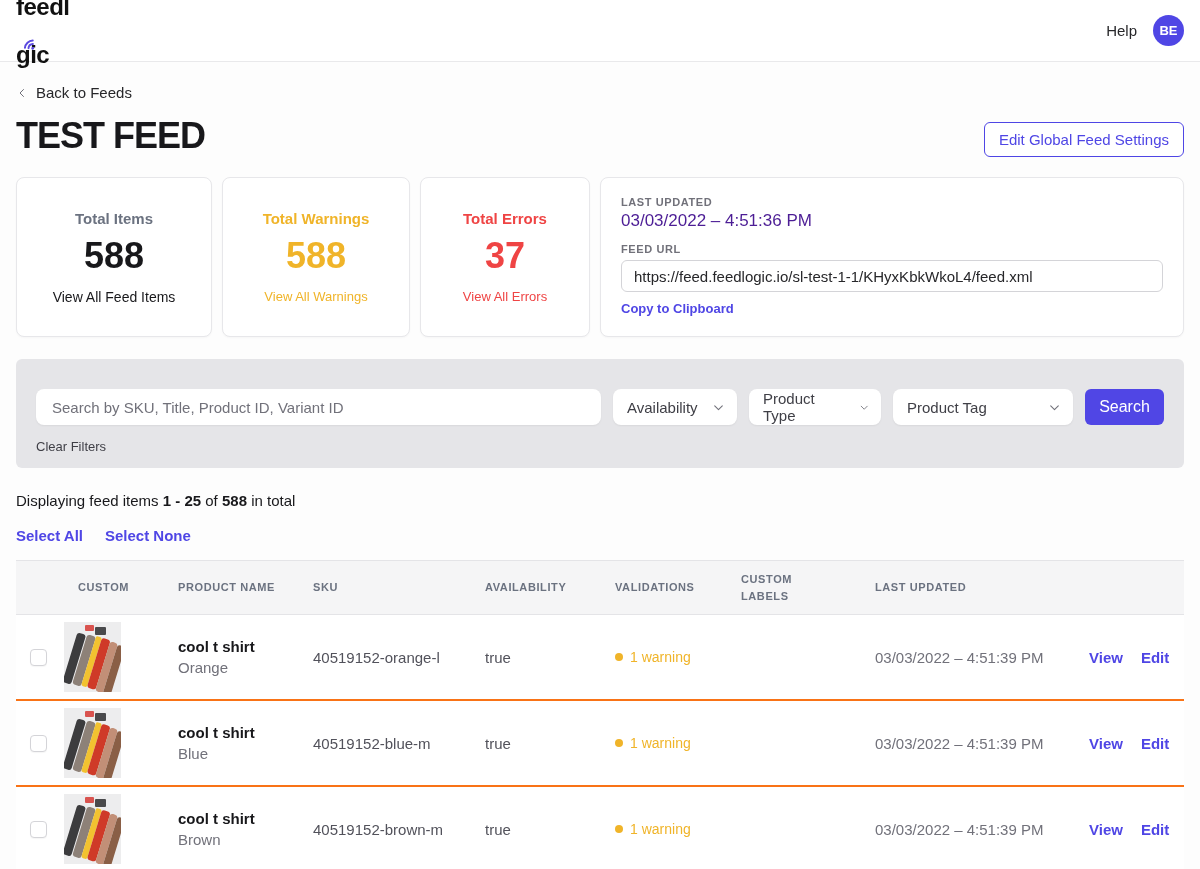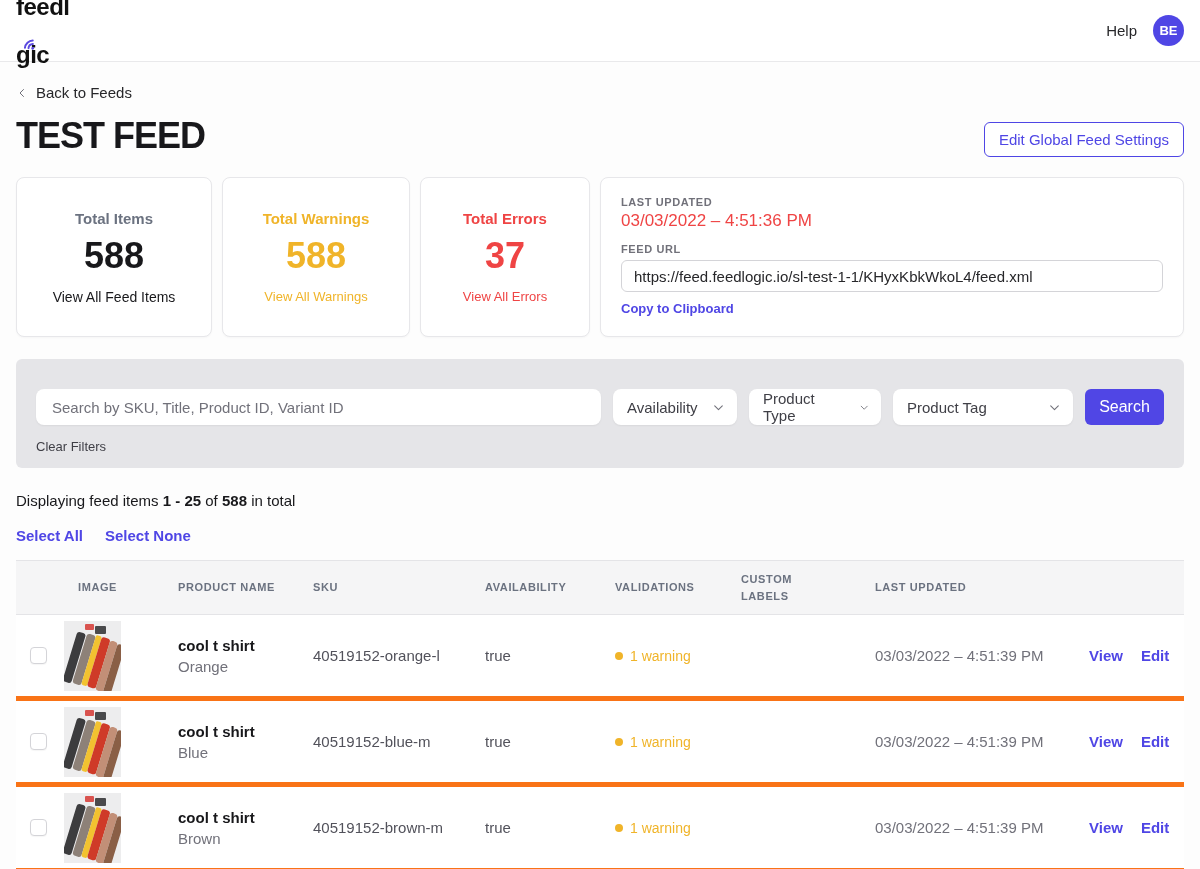--- a/index.html
+++ b/index.html
@@ -38,21 +38,21 @@
   .card .label { font-size:15px; color:#6b7280; font-weight:700; }
   .card .big   { font-size:36px; font-weight:800; margin:8px 0 12px; }
   .card .link  { font-size:13px; cursor:pointer; }
   .card.items .big { color:#18181b; } .card.items .link { color:#18181b; font-size:14px; }
   .card.warnings .label, .card.warnings .big, .card.warnings .link { color:#f0b429; }
   .card.errors .label,   .card.errors .big,   .card.errors .link   { color:#ef4444; }
 
   .feed-panel { flex:1; background:#fff; border:1px solid #e7e7ea; border-radius:8px;
     height:160px; padding:18px 20px; box-shadow:0 1px 2px rgba(0,0,0,0.03); }
   .small-label { font-size:11px; font-weight:700; letter-spacing:0.6px; color:#71717a; }
-  .last-updated-value { font-size:17px; color:#ef4444; margin:3px 0 12px; }
+  .last-updated-value { font-size:17px; color:#4c1d95; margin:3px 0 12px; }
   .feed-url-input { width:100%; height:32px; margin-top:5px; border:1px solid #d4d4d8;
     border-radius:6px; padding:8px 12px; font-size:15px; color:#27272a;
     font-family:"Liberation Sans", sans-serif; background:#fff; }
   .copy-link { display:inline-block; margin-top:9px; font-size:13px; color:#4f46e5;
     font-weight:700; cursor:pointer; }
 
   
   .filterbar { margin-top:22px; background:#e5e5e8; border-radius:6px; padding:30px 20px 14px; }
   .filter-row { display:flex; gap:12px; }
   .search-input { flex:1; height:36px; border:none; border-radius:8px; padding:0 16px;
@@ -75,21 +75,21 @@
   .select-links span { color:#4f46e5; font-weight:700; font-size:15px; cursor:pointer; }
 
   
   .table { margin-top:16px; border-top:1px solid #e4e4e7; }
   .tgrid { display:grid;
     grid-template-columns:48px 114px 135px 172px 130px 126px 134px 190px 1fr;
     align-items:center; }
   .thead { background:#f5f5f6; border-bottom:1px solid #e4e4e7; min-height:52px; }
   .th { font-size:11px; font-weight:700; letter-spacing:0.6px; color:#6b7280;
     padding:10px 14px 10px 0; line-height:1.5; }
-  .trow { min-height:86px; border-bottom:5px solid #f97316; background:#fff; }
+  .trow { min-height:86px; border-bottom:2px solid #f97316; background:#fff; }
   .checkbox { width:17px; height:17px; border:1px solid #d4d4d8; border-radius:4px;
     background:#fff; margin-left:14px; cursor:pointer; box-shadow:0 1px 1px rgba(0,0,0,0.04); }
   .prod-img { width:57px; height:70px; display:block; }
   .pname { font-size:15px; font-weight:700; color:#18181b; }
   .pvariant { font-size:15px; color:#71717a; margin-top:4px; }
   .cell { font-size:15px; color:#52525b; padding-right:14px; }
   .warn-cell { font-size:14px; color:#f0b429; display:flex; align-items:center; gap:7px; }
   .warn-dot { width:8px; height:8px; border-radius:50%; background:#f0b429; }
   .date-cell { font-size:15px; color:#71717a; }
   .actions { display:flex; gap:18px; justify-content:flex-end; padding-right:34px;margin-left:24px; }
@@ -195,21 +195,21 @@
   </div>
   <div class="select-links">
     <span>Select All</span>
     <span>Select None</span>
   </div>
 </div>
 
 <div class="table" style="margin:16px 16px 0;">
   <div class="tgrid thead">
     <div></div>
-    <div class="th" style="padding-left:14px;">IMAGE</div>
+    <div class="th" style="padding-left:14px;">CUSTOM</div>
     <div class="th">PRODUCT NAME</div>
     <div class="th">SKU</div>
     <div class="th">AVAILABILITY</div>
     <div class="th">VALIDATIONS</div>
     <div class="th" style="max-width:80px;">CUSTOM LABELS</div>
     <div class="th">LAST UPDATED</div>
     <div></div>
   </div>
 
   <div class="tgrid trow">

